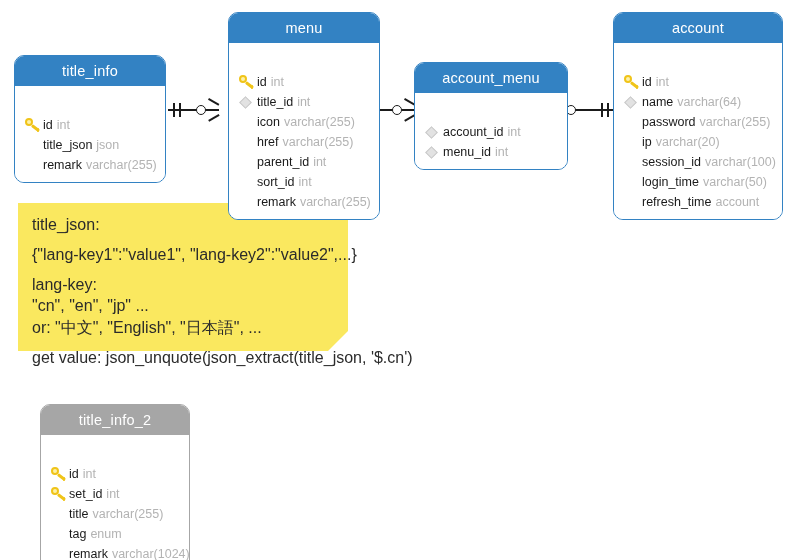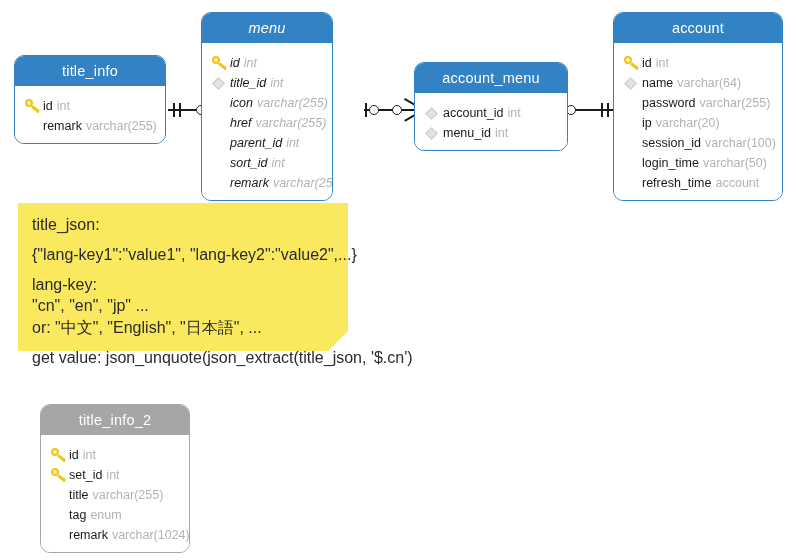--- a/index.html
+++ b/index.html
@@ -39,20 +39,21 @@
     letter-spacing: 0.2px;
     white-space: nowrap;
     overflow: hidden;
   }
   .er-table.gray .er-header {
     background: #a6a6a6;
   }
   .er-body {
     padding: 10px 0 7px 0;
     background: #ffffff;
+    margin-top: 19px;
   }
   .er-row {
     height: 20px;
     line-height: 20px;
     display: flex;
     align-items: center;
     padding-left: 9px;
     white-space: nowrap;
     font-size: 12.5px;
   }
@@ -279,27 +280,32 @@
             <span class="k-ring"></span>
             <span class="k-shaft"></span>
             <span class="k-tooth"></span>
           </span>
       </span>
       <span class="col-name">id</span>
       <span class="col-type">int</span>
     </div>
     <div class="er-row">
       <span class="er-marker"></span>
+      <span class="col-name">title_json</span>
+      <span class="col-type">json</span>
+    </div>
+    <div class="er-row">
+      <span class="er-marker"></span>
       <span class="col-name">remark</span>
       <span class="col-type">varchar(255)</span>
     </div>
   </div>
 </div>
 
-<div class="er-table" style="left:201px; top:12px; width:132px;font-style:italic;">
+<div class="er-table" style="left:228px; top:12px; width:152px;">
   <div class="er-header">menu</div>
   <div class="er-body">
     <div class="er-row">
       <span class="er-marker">
         <span class="icon-key">
             <span class="k-ring"></span>
             <span class="k-shaft"></span>
             <span class="k-tooth"></span>
           </span>
       </span>

